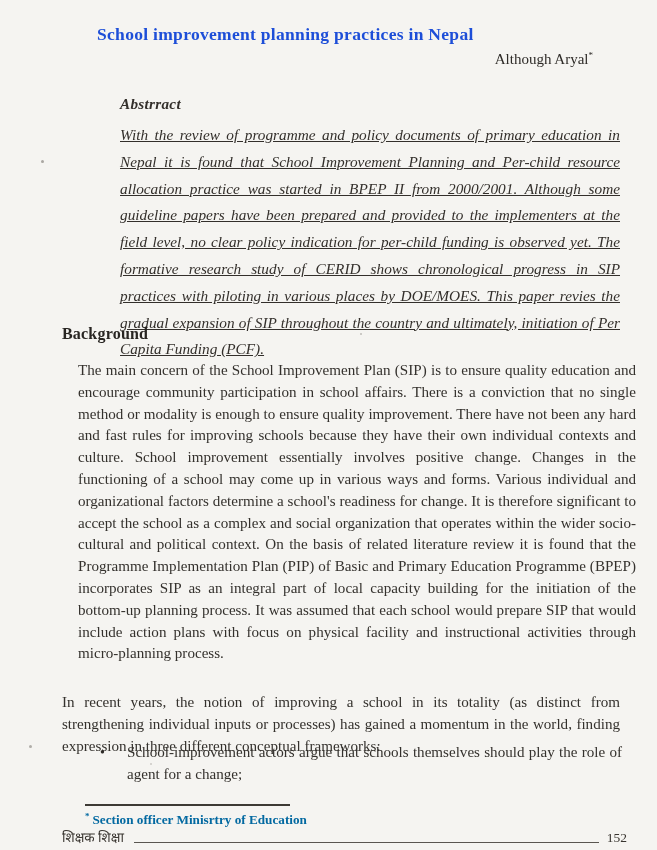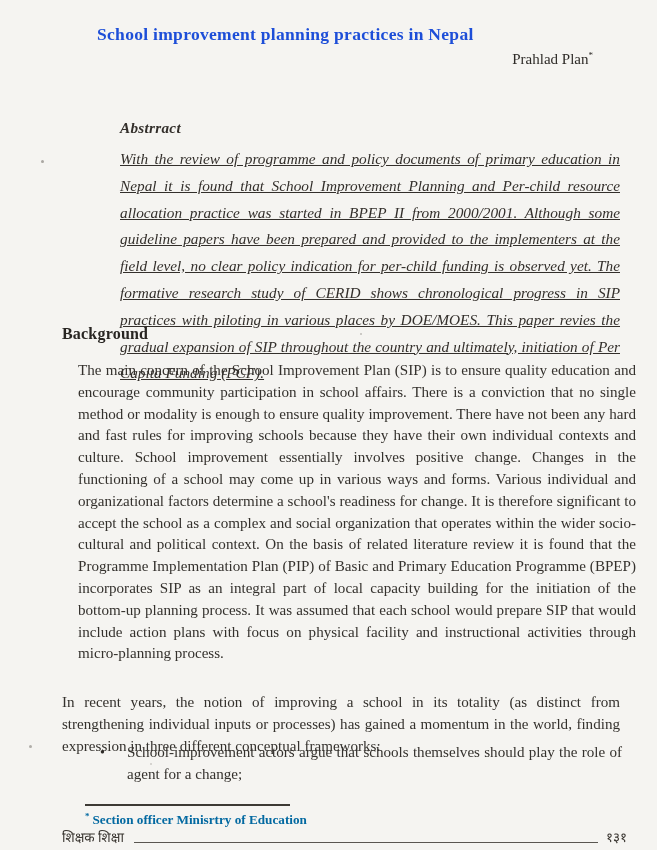--- a/index.html
+++ b/index.html
@@ -16,21 +16,21 @@
     position: absolute; left: 97px; top: 24px; margin: 0;
     font-size: 17.5px; font-weight: bold; color: #1d4ed8; letter-spacing: 0.3px;
   }
   .author-row {
     position: absolute; top: 50px; right: 64px;
     font-size: 15px; color: #2e2b28;
   }
   .author-row sup { font-size: 9px; }
   .abstract {
     position: absolute; left: 120px; top: 95px; width: 500px;
-    font-style: italic; color: #332f2b; margin-top: 24px;
+    font-style: italic; color: #332f2b;
   }
   .abstract h2 {
     margin: 0; font-size: 15.2px; font-weight: bold; font-style: italic; letter-spacing: 0.3px;
   }
   .abstract p {
     margin: 9px 0 0 0; font-size: 15.3px; line-height: 26.8px;
     text-align: justify; text-align-last: left; text-decoration: underline;
   }
   .bg-heading {
     position: absolute; left: 62px; top: 325px; margin: 0;
@@ -79,21 +79,21 @@
   .speck.s3 { left: 360px; top: 333px; width: 2px; height: 2px; opacity: .4; }
   .speck.s4 { left: 150px; top: 763px; width: 2px; height: 2px; opacity: .3; }
 </style>
 </head>
 <body>
 
 <div class="page">
 
   <h1 class="title">School improvement planning practices in Nepal</h1>
 
-  <div class="author-row"><span>Prahlad Plan</span><sup>*</sup>
+  <div class="author-row"><span>Although Aryal</span><sup>*</sup>
   </div>
 
   <section class="abstract">
     <h2>Abstrract</h2>
     <p>With the review of programme and policy documents of primary education in Nepal it is found that School Improvement Planning and Per-child resource allocation practice was started in BPEP II from 2000/2001. Although some guideline papers have been prepared and provided to the implementers at the field level, no clear policy indication for per-child funding is observed yet. The formative research study of CERID shows chronological progress in SIP practices with piloting in various places by DOE/MOES. This paper revies the gradual expansion of SIP throughout the country and ultimately, initiation of Per Capita Funding (PCF).</p>
   </section>
 
   <h2 class="bg-heading">Background</h2>
 
   <p class="para1">The main concern of the School Improvement Plan (SIP) is to ensure quality education and encourage community participation in school affairs. There is a conviction that no single method or modality is enough to ensure quality improvement. There have not been any hard and fast rules for improving schools because they have their own individual contexts and culture. School improvement essentially involves positive change. Changes in the functioning of a school may come up in various ways and forms. Various individual and organizational factors determine a school's readiness for change. It is therefore significant to accept the school as a complex and social organization that operates within the wider socio-cultural and political context. On the basis of related literature review it is found that the Programme Implementation Plan (PIP) of Basic and Primary Education Programme (BPEP) incorporates SIP as an integral part of local capacity building for the initiation of the bottom-up planning process. It was assumed that each school would prepare SIP that would include action plans with focus on physical facility and instructional activities through micro-planning process.</p>
@@ -106,21 +106,21 @@
   </div>
 
   <div class="footnote-rule"></div>
 
   <div class="footnote"><sup>*</sup><span>Section officer Minisrtry of Education</span>
   </div>
 
   <div class="footer">
     <span>शिक्षक  शिक्षा</span>
     <span class="footer-rule"></span>
-    <span>१३१</span>
+    <span>152</span>
   </div>
 
   <span class="speck s1"></span>
   <span class="speck s2"></span>
   <span class="speck s3"></span>
   <span class="speck s4"></span>
 
 </div>
 
 </body></html>

